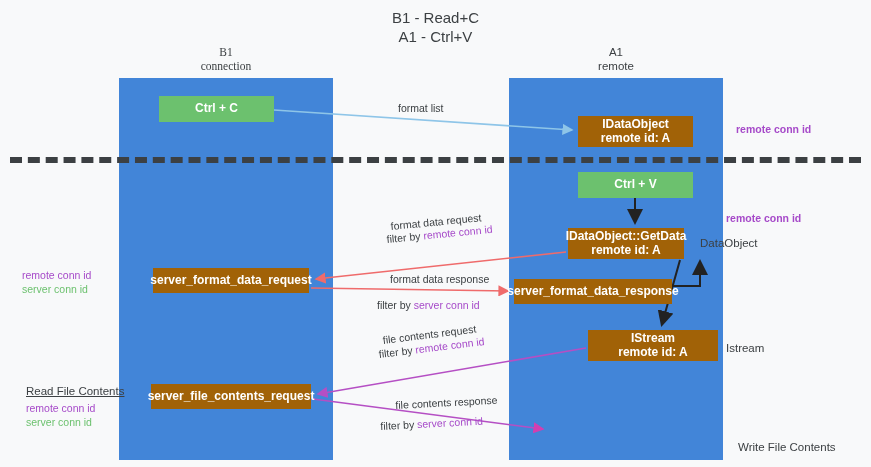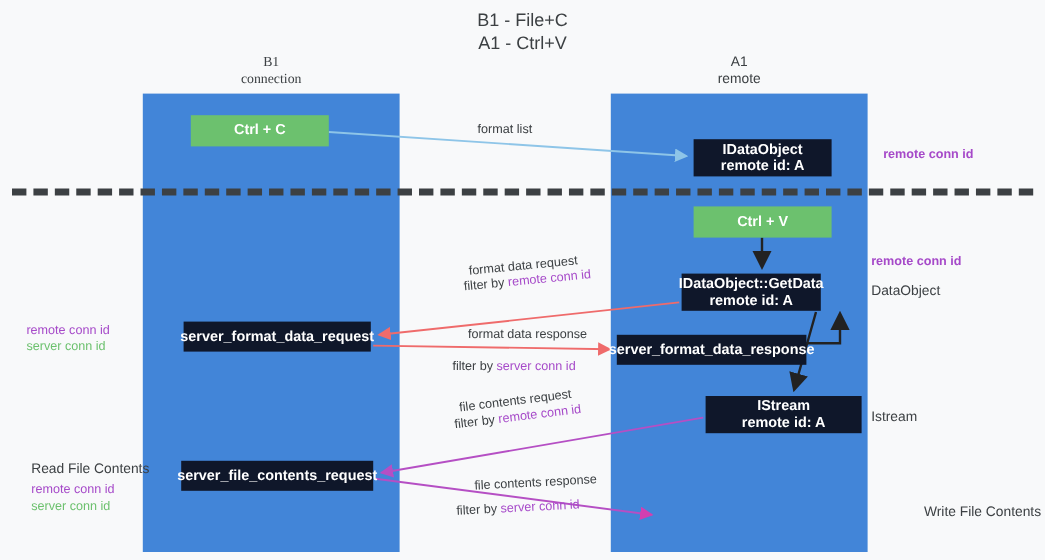--- a/index.html
+++ b/index.html
@@ -38,45 +38,45 @@
     border-top:6px dashed #3c4043;
   }
 
   
   .node{
     position:absolute;box-sizing:border-box;
     display:flex;flex-direction:column;align-items:center;justify-content:center;
     font-size:12px;line-height:13.5px;color:#ffffff;text-align:center;font-weight:bold;
   }
   .node.green{background:#6cc16e;}
-  .node.orange{background:#0f172a;}
+  .node.orange{background:#a16207;}
 
   #n-ctrlc{left:159px;top:96px;width:115px;height:26px;}
   #n-idataobject{left:578px;top:116px;width:115px;height:31px;}
   #n-ctrlv{left:578px;top:172px;width:115px;height:26px;}
   #n-getdata{left:568px;top:228px;width:116px;height:31px;}
   #n-sfdreq{left:153px;top:268px;width:156px;height:25px;}
   #n-sfdres{left:514px;top:279px;width:158px;height:25px;}
   #n-istream{left:588px;top:330px;width:130px;height:31px;}
   #n-sfcreq{left:151px;top:384px;width:160px;height:25px;}
   #n-sfcres{left:548px;top:417px;width:160px;height:25px;}
 
   
   .side{position:absolute;font-size:10.5px;line-height:14px;}
   .side.bold{font-weight:bold;}
   .purple{color:#a64ac9;}
   .green-t{color:#6cc16e;}
   .dark{color:#3c4043;}
 
   #s-remote1{left:736px;top:122px;}
   #s-remote2{left:726px;top:211px;}
-  #s-dataobject{left:726px;top:236px;font-size:11.5px;text-align:center;}
+  #s-dataobject{left:700px;top:236px;font-size:11.5px;text-align:center;}
   #s-istream{left:726px;top:341px;font-size:11.5px;}
-  #s-writefile{left:738px;top:420px;font-size:11.5px;margin-left:32px;}
-  #s-readfile{left:26px;top:384px;font-size:11.5px;}
+  #s-writefile{left:738px;top:440px;font-size:11.5px;}
+  #s-readfile{left:26px;top:384px;font-size:11.5px;text-decoration:underline;}
   #s-left-ids-a{left:22px;top:268px;}
   #s-left-ids-b{left:26px;top:401px;}
 
   
   .elabel{position:absolute;font-size:10.5px;line-height:14px;white-space:nowrap;}
   #l-formatlist{left:398px;top:101px;}
   #l-fdreq{left:390px;top:219px;transform:rotate(-5.5deg);transform-origin:left top;}
   #l-fdreq2{left:386px;top:232px;transform:rotate(-5.5deg);transform-origin:left top;}
   #l-fdres{left:390px;top:272px;}
   #l-fdres2{left:377px;top:298px;}
@@ -86,21 +86,21 @@
   #l-fcres2{left:380px;top:419px;transform:rotate(-3deg);transform-origin:left top;}
 
   #edges{position:absolute;left:0;top:0;width:871px;height:467px;pointer-events:none;}
 </style>
 </head>
 <body>
 
 <div id="stage">
 
   <div id="title">
-    <div>B1 - File+C</div>
+    <div>B1 - Read+C</div>
     <div>A1 - Ctrl+V</div>
   </div>
 
   <div id="head-b1" class="lane-head">
     <div>B1</div>
     <div>connection</div>
   </div>
   <div id="head-a1" class="lane-head">
     <div>A1</div>
     <div>remote</div>

